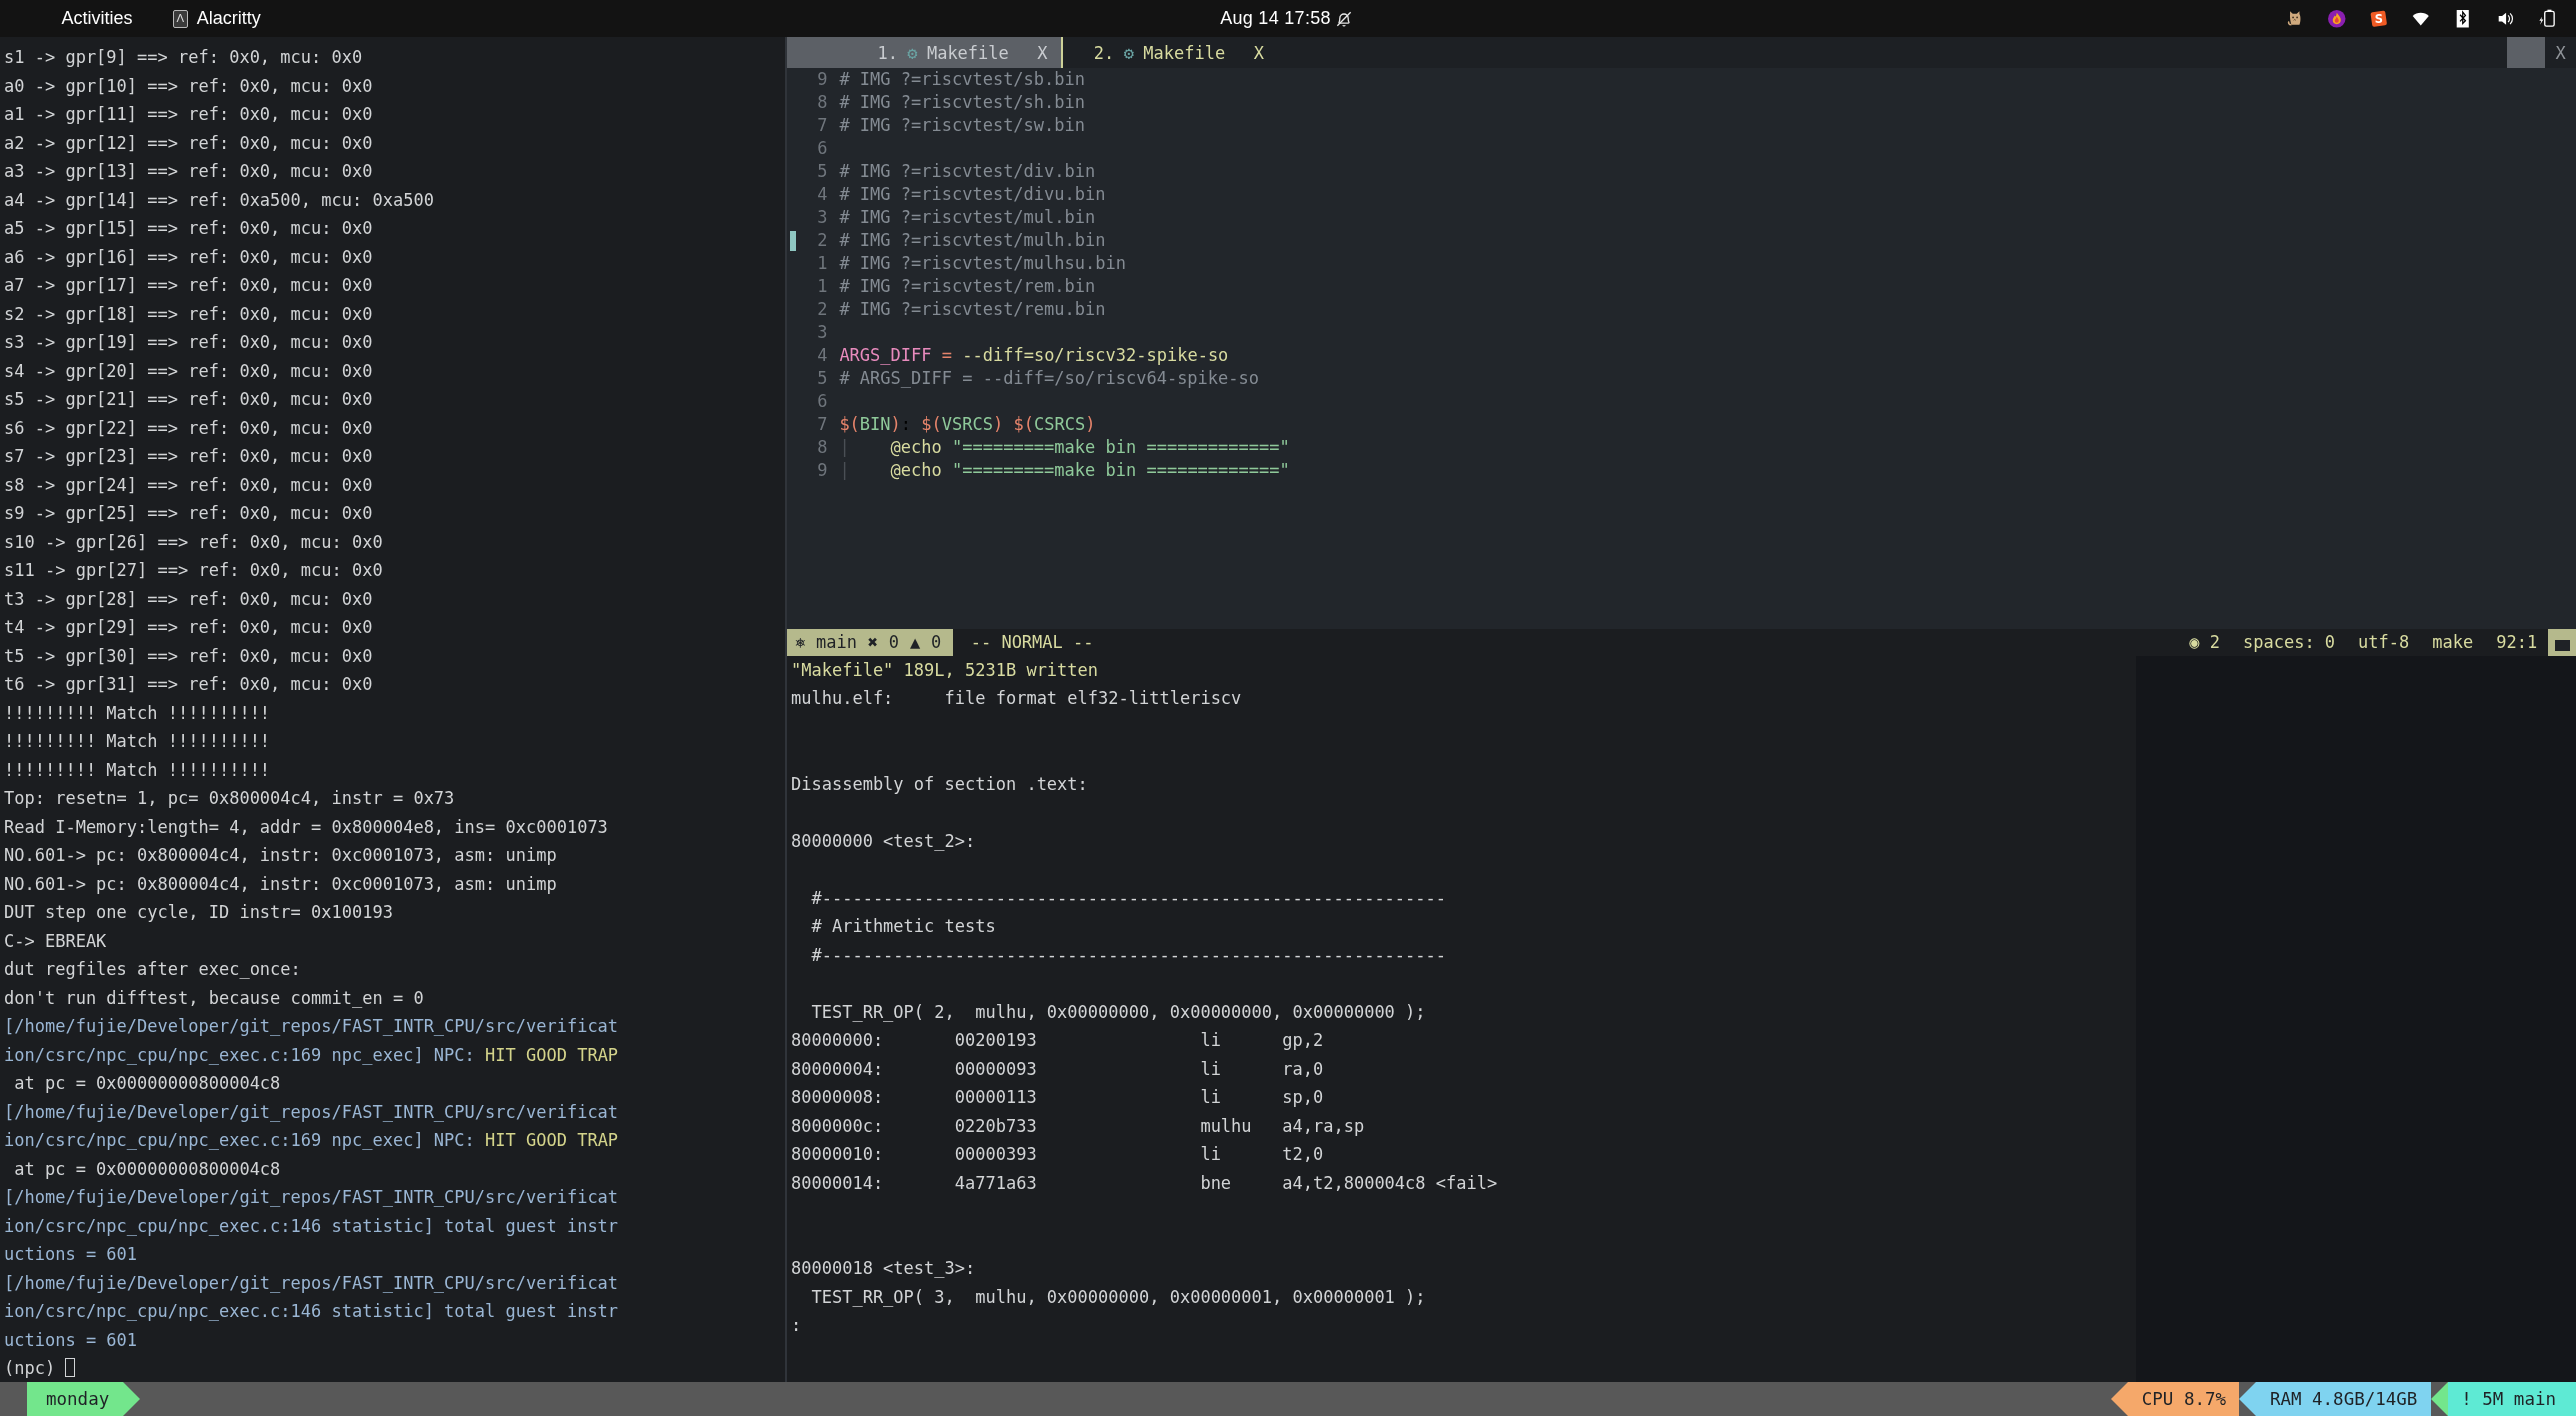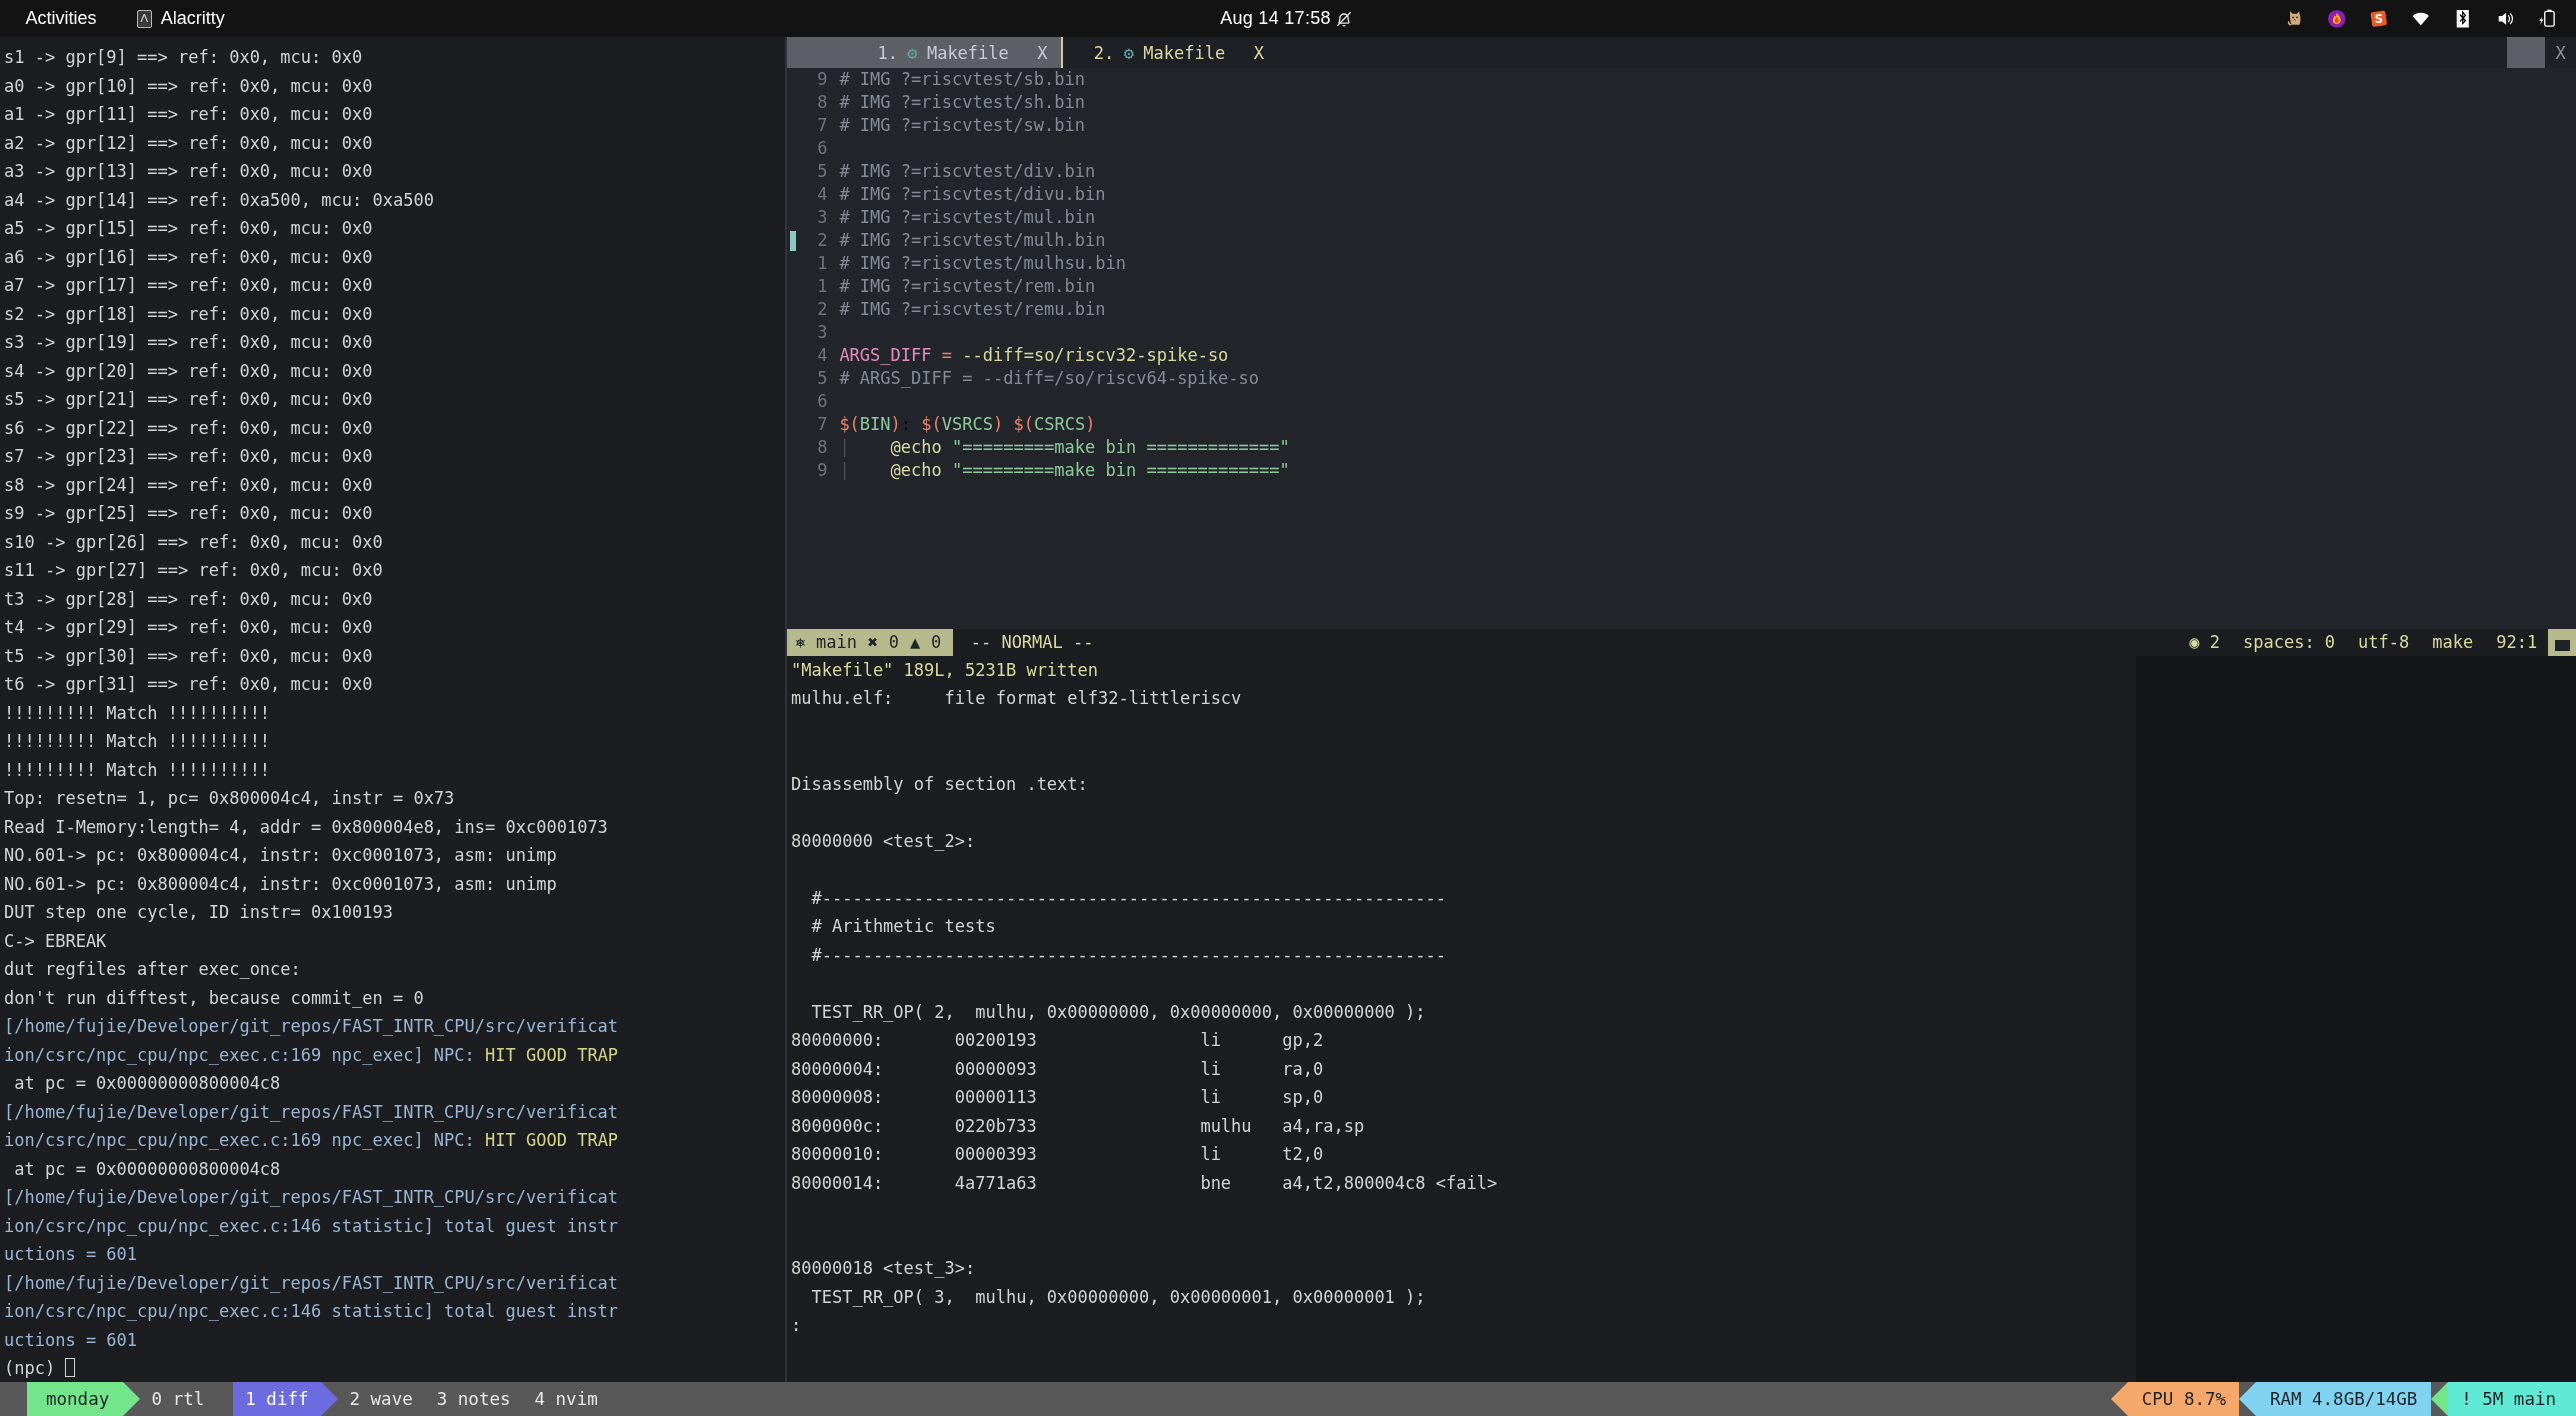--- a/index.html
+++ b/index.html
@@ -10,20 +10,21 @@
     overflow: hidden;
   }
 
   
   #topbar {
     position: absolute; left: 0; top: 0; width: 2576px; height: 37px;
     background: #131313;
     display: flex; align-items: center;
     font-family: "Liberation Sans", sans-serif;
     color: #ffffff;
+    padding-left: 36px;
   }
   #topbar .activities { margin-left: 25.6px; font-size: 18px; color: #ffffff; }
   #topbar .appentry { margin-left: 40px; display: flex; align-items: center; gap: 8.7px; }
   .alacritty-glyph {
     width: 15.5px; height: 18px; border: 1.3px solid #b8b8b8; border-radius: 2px;
     background: #3a3a3a; display: inline-flex; align-items: center; justify-content: center;
     font-size: 11.4px; color: #dddddd; line-height: 1;
   }
   #topbar .appname { font-size: 18px; color: #ffffff; }
   #topbar .clockwrap {
@@ -444,29 +445,20 @@
 80000018 &lt;test_3&gt;:
   TEST_RR_OP( 3,  mulhu, 0x00000000, 0x00000001, 0x00000001 );
 :</span></pre>
     </div>
   </div>
 </div>
 
 <div id="tmux">
   <span class="seg session">monday</span>
   <span class="arrow-r" style="border-left:17.5px solid #73e68c;"></span>
-  <span id="tmux-windows" style="display:flex;align-items:stretch;">
-      <span class="win">0 rtl</span>
-      <span class="arrow-r" style="border-left: 17.5px solid rgb(88, 88, 88);"></span>
-      <span class="win active">1 diff</span>
-      <span class="arrow-r" style="border-left: 17.5px solid rgb(108, 108, 224);"></span>
-      <span class="win">2 wave</span>
-      <span class="win">3 notes</span>
-      <span class="win">4 nvim</span>
-    </span>
   <span class="tmux-spacer"></span>
   <span class="arrow-r" style="border-right:17.5px solid #f5a86a;"></span>
   <span class="seg cpu">CPU  8.7%</span>
   <span class="arrow-r" style="border-right:17.5px solid #7fd3f0;"></span>
   <span class="seg ram">RAM 4.8GB/14GB</span>
   <span class="arrow-r" style="border-right:17.5px solid #73e68c;"></span>
   <span class="seg git">! 5M main</span>
 </div>
 
 

